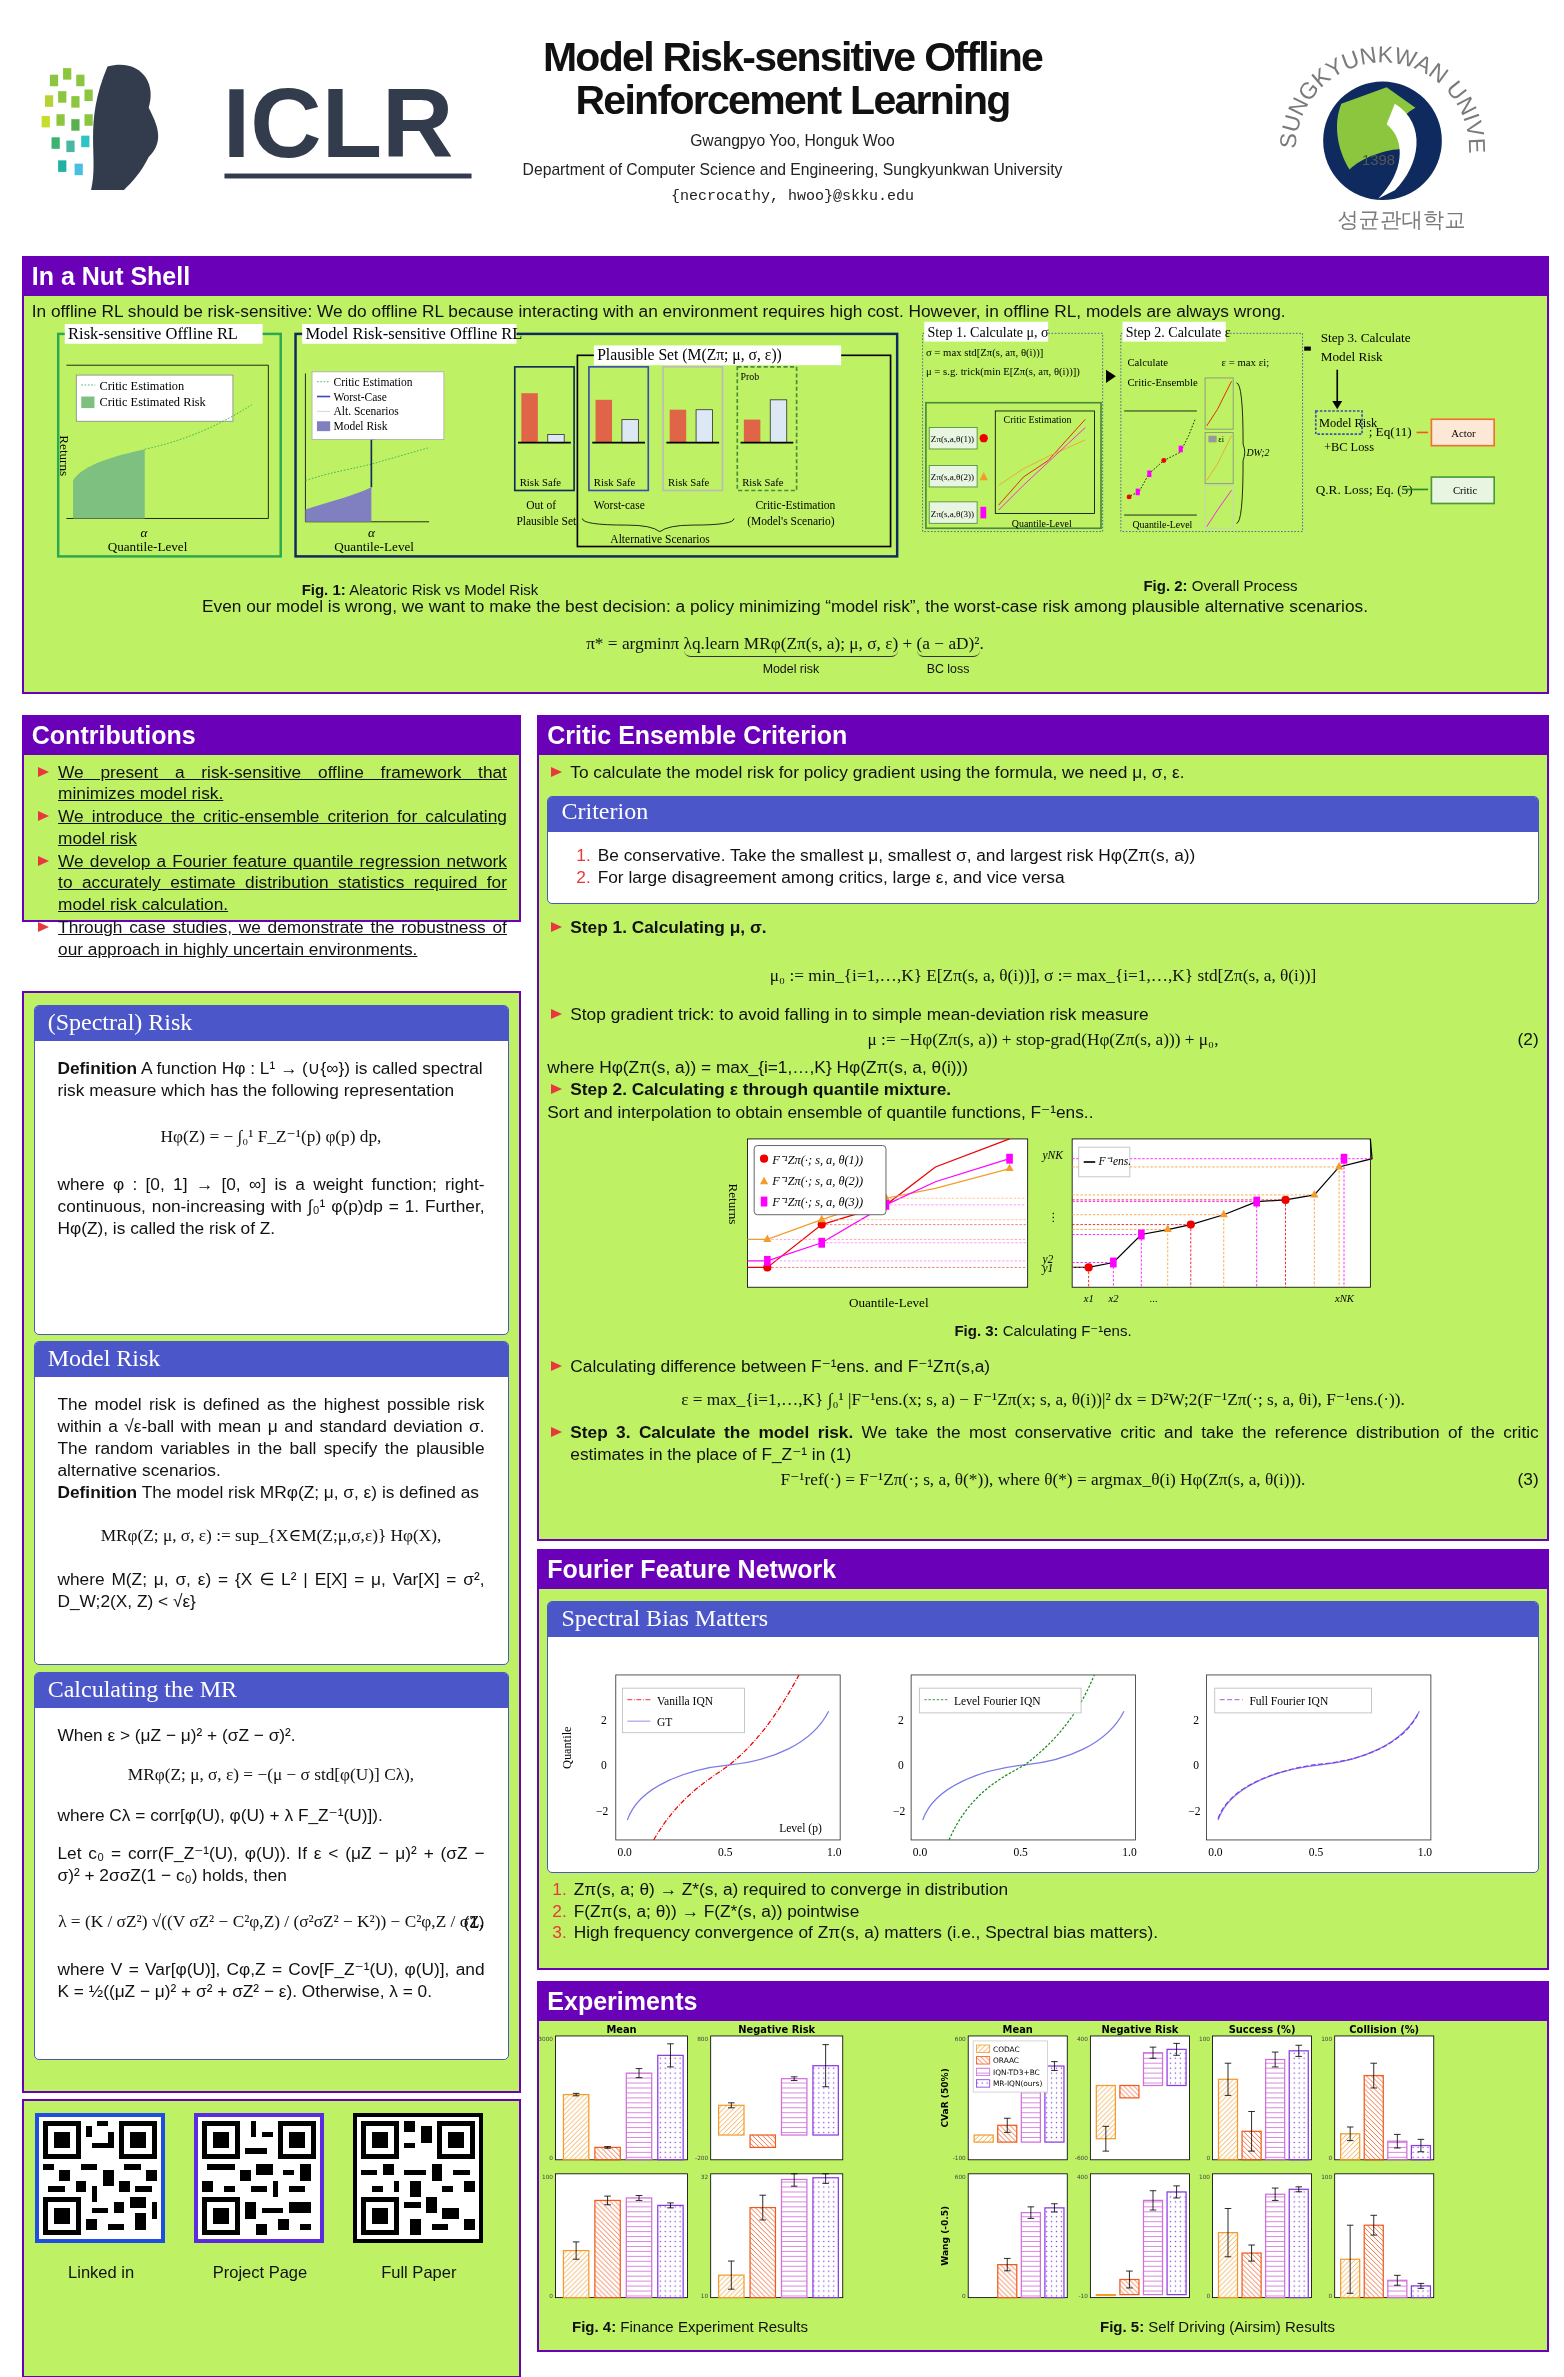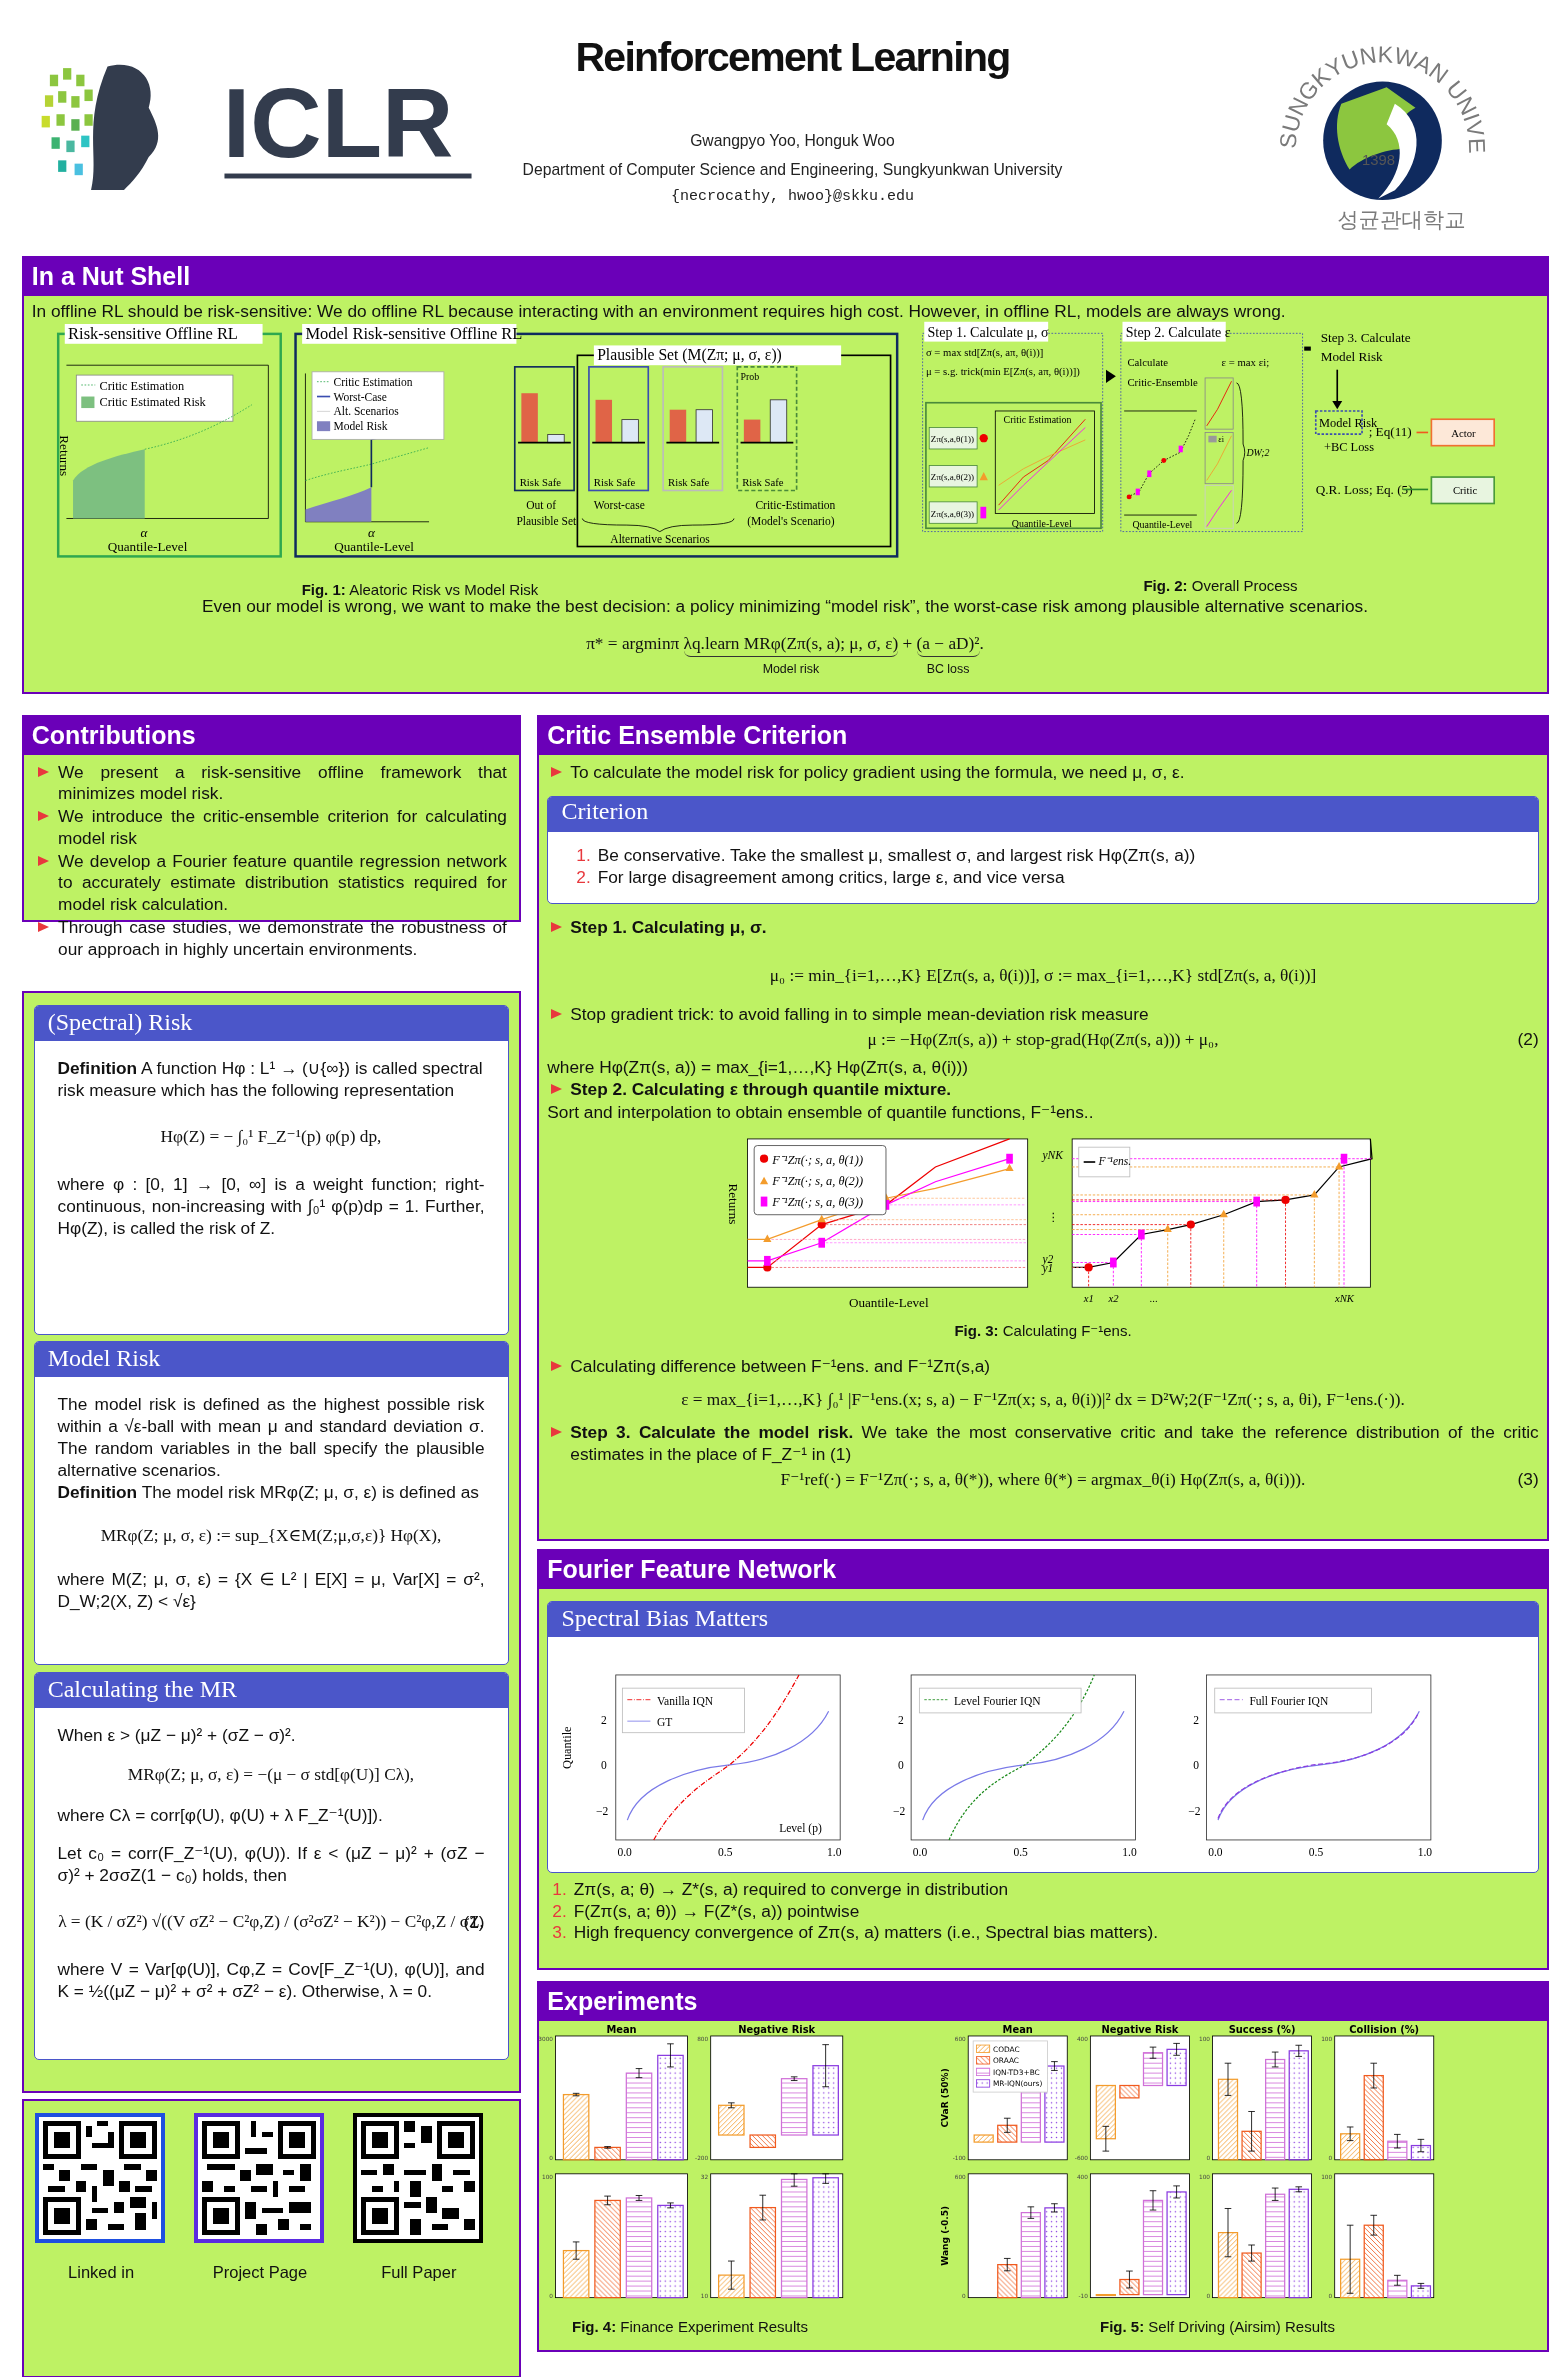--- a/index.html
+++ b/index.html
@@ -71,20 +71,21 @@
           <rect x="58" y="104" width="10" height="14" fill="#2ec4c4"></rect>
         <rect x="30" y="134" width="10" height="14" fill="#22b0a0"></rect>
           <rect x="50" y="138" width="10" height="14" fill="#4ac0e0"></rect>
       </g>
     </g>
     <text x="230" y="130" font-family="Liberation Sans, sans-serif" font-weight="bold" font-size="120" fill="#333c4d">ICLR</text>
     <rect x="232" y="150" width="300" height="6" fill="#333c4d"></rect>
   </svg>
 
   <div id="title">
+    <div>Model Risk-sensitive Offline</div>
     <div>Reinforcement Learning</div>
   </div>
   <div id="authors">Gwangpyo Yoo, Honguk Woo</div>
   <div id="affiliation">Department of Computer Science and Engineering, Sungkyunkwan University</div>
   <div id="email" class="mono">{necrocathy, hwoo}@skku.edu</div>
 
   <svg id="skku-logo" viewBox="0 0 290 260" width="239" height="215">
     <defs>
       <path id="ringpath" d="M40 150 A105 105 0 1 1 250 150"></path>
     </defs>
@@ -258,21 +259,21 @@
 
   <div style="position:absolute; left:0; top:338px; width:100%; text-align:center; font-size:17.3px;">Even our model is wrong, we want to make the best decision: a policy minimizing “model risk”, the worst-case risk among plausible alternative scenarios.</div>
   <div style="position:absolute; left:0; top:376px; width:100%; text-align:center; font-size:17.3px;" class="serif">
     <span>π* = argminπ </span><span style="display:inline-block; text-align:center; vertical-align:top;"><span style="display:block; border-bottom:1.7px solid #333; border-radius:0 0 6.6px 6.6px; padding-bottom:1.7px;">λq.learn MRφ(Zπ(s, a); μ, σ, ε)</span><span style="display:block; font-size:12.4px; font-family:'Liberation Sans',sans-serif; margin-top:5px;">Model risk</span></span><span> + </span><span style="display:inline-block; text-align:center; vertical-align:top;"><span style="display:block; border-bottom:1.7px solid #333; border-radius:0 0 6.6px 6.6px; padding-bottom:1.7px;">(a − aD)²</span><span style="display:block; font-size:12.4px; font-family:'Liberation Sans',sans-serif; margin-top:5px;">BC loss</span></span><span>.</span>
   </div>
 </div>
 
 <div class="section" style="left:21.5px; top:715px; width:499px; height:207px;">
   <div class="section-header">Contributions</div>
   <div class="section-body">
-    <ul class="bullets" style="text-align:justify;">
+    <ul class="bullets" style="text-align:justify;text-decoration:underline;">
       <li>We present a risk-sensitive offline framework that minimizes model risk.</li>
       <li>We introduce the critic-ensemble criterion for calculating model risk</li>
       <li>We develop a Fourier feature quantile regression network to accurately estimate distribution statistics required for model risk calculation.</li>
       <li>Through case studies, we demonstrate the robustness of our approach in highly uncertain environments.</li>
     </ul>
   </div>
 </div>
 
 <div class="section" style="left:21.5px; top:991px; width:499px; height:1102px;">
   <div style="padding:5px 10px;">

